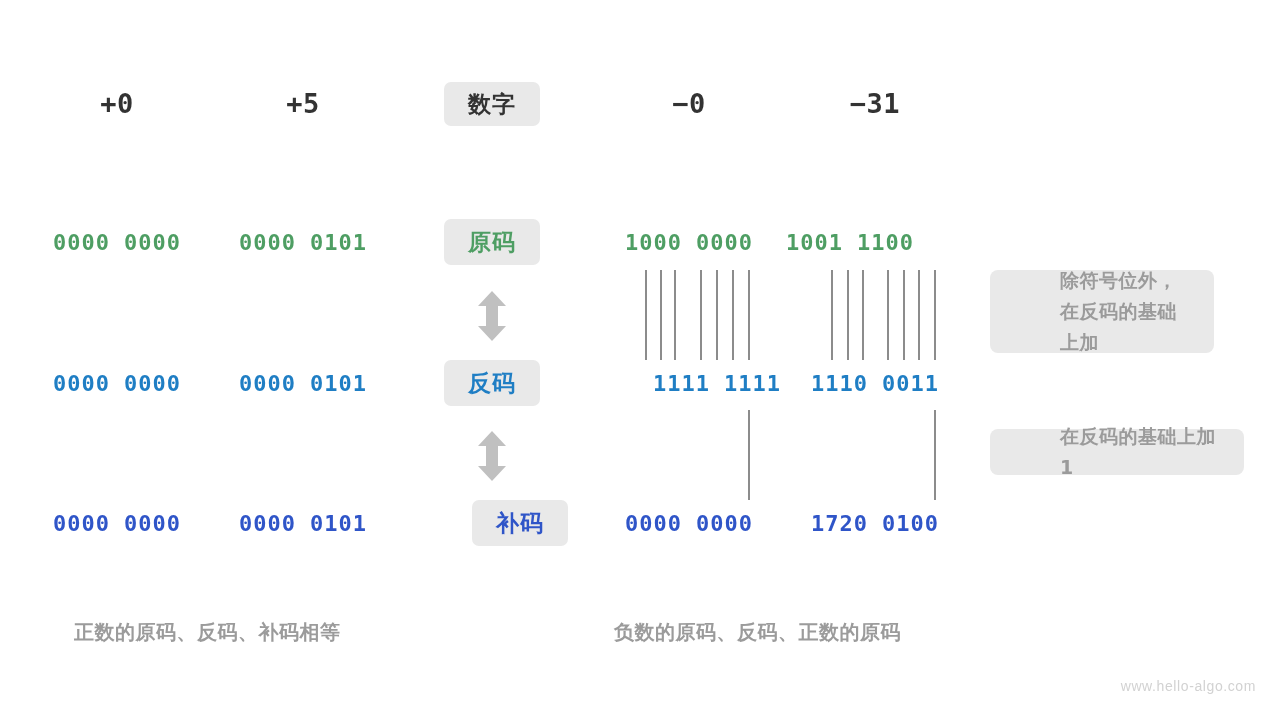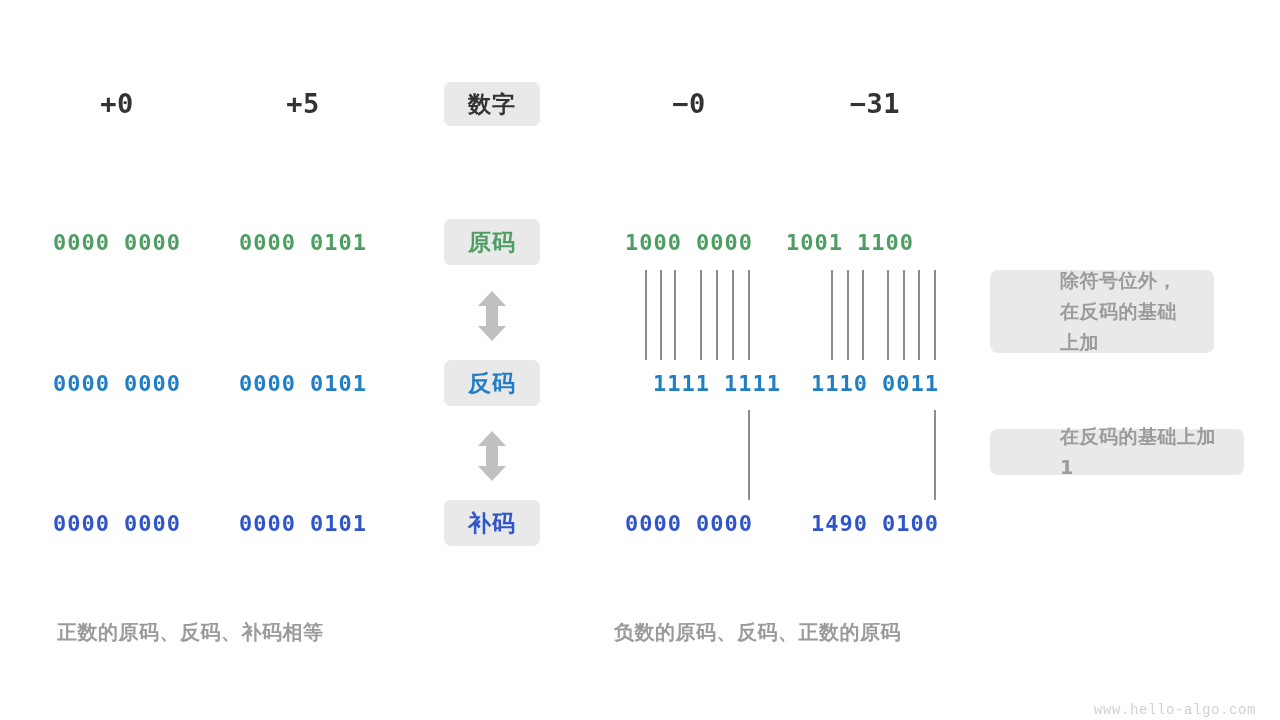--- a/index.html
+++ b/index.html
@@ -62,21 +62,21 @@
     justify-content: center;
     font-family: "DejaVu Sans", "Liberation Sans", sans-serif;
     font-size: 23px;
     font-weight: bold;
     letter-spacing: 1px;
     transform: translateX(-50%);
   }
   .pill.dark   { color: #333333; }
   .pill.green  { color: #4e9e63; }
   .pill.blue   { color: #1f7ec4; }
-  .pill.indigo { color: #2f55c8; }
+  .pill.indigo { color: #2f55c8; margin-left: 28px; }
 
   
   .dblarrow {
     position: absolute;
     transform: translateX(-50%);
   }
 
   
   .conn {
     position: absolute;
@@ -110,23 +110,23 @@
     font-size: 20px;
     font-weight: bold;
     letter-spacing: 0.5px;
     white-space: nowrap;
   }
 
   
   .watermark {
     position: absolute;
     right: 24px;
-    bottom: 2px;
+    bottom: 26px;
     color: #d2d2d2;
-    font-family: Liberation Mono, monospace;
+    font-family: Liberation Sans, sans-serif;
     font-size: 14px;
     letter-spacing: 0.6px;
   }
 </style>
 </head>
 <body>
 
 <div id="stage">
 
   <div class="cell num-head" style="left:117px; top:88px;">+0</div>
@@ -145,21 +145,21 @@
   <div class="cell bits green" style="left:850px; top:230px;">1001 1100</div>
 
   <div class="cell bits blue" style="left:117px; top:371px;">0000 0000</div>
   <div class="cell bits blue" style="left:303px; top:371px;">0000 0101</div>
   <div class="cell bits blue" style="left:717px; top:371px;">1111 1111</div>
   <div class="cell bits blue" style="left:875px; top:371px;">1110 0011</div>
 
   <div class="cell bits indigo" style="left:117px; top:511px;">0000 0000</div>
   <div class="cell bits indigo" style="left:303px; top:511px;">0000 0101</div>
   <div class="cell bits indigo" style="left:689px; top:511px;">0000 0000</div>
-  <div class="cell bits indigo" style="left:875px; top:511px;">1490 0100</div>
+  <div class="cell bits indigo" style="left:875px; top:511px;">1720 0100</div>
 
   <div class="conn" style="left:645px;  top:270px; height:90px;"></div>
   <div class="conn" style="left:660px;  top:270px; height:90px;"></div>
   <div class="conn" style="left:674px;  top:270px; height:90px;"></div>
   <div class="conn" style="left:700px;  top:270px; height:90px;"></div>
   <div class="conn" style="left:716px;  top:270px; height:90px;"></div>
   <div class="conn" style="left:732px;  top:270px; height:90px;"></div>
   <div class="conn" style="left:748px;  top:270px; height:90px;"></div>
 
   <div class="conn" style="left:831px;  top:270px; height:90px;"></div>
@@ -186,18 +186,18 @@
 
   <div class="note" style="left:990px; top:270px; width:224px; height:83px; padding:0 22px;">
     <span class="line">除符号位外，</span>
     <span class="line">在反码的基础上加</span>
   </div>
 
   <div class="note" style="left:990px; top:429px; width:254px; height:46px; padding:0 22px;">
     <span class="line">在反码的基础上加  1</span>
   </div>
 
-  <div class="caption" style="left:57px;  top:619px;">正数的原码、反码、补码相等</div>
+  <div class="caption" style="left:74px;  top:619px;">正数的原码、反码、补码相等</div>
   <div class="caption" style="left:614px; top:619px;">负数的原码、反码、正数的原码</div>
 
   <div class="watermark">www.hello-algo.com</div>
 
 </div>
 
 </body></html>

